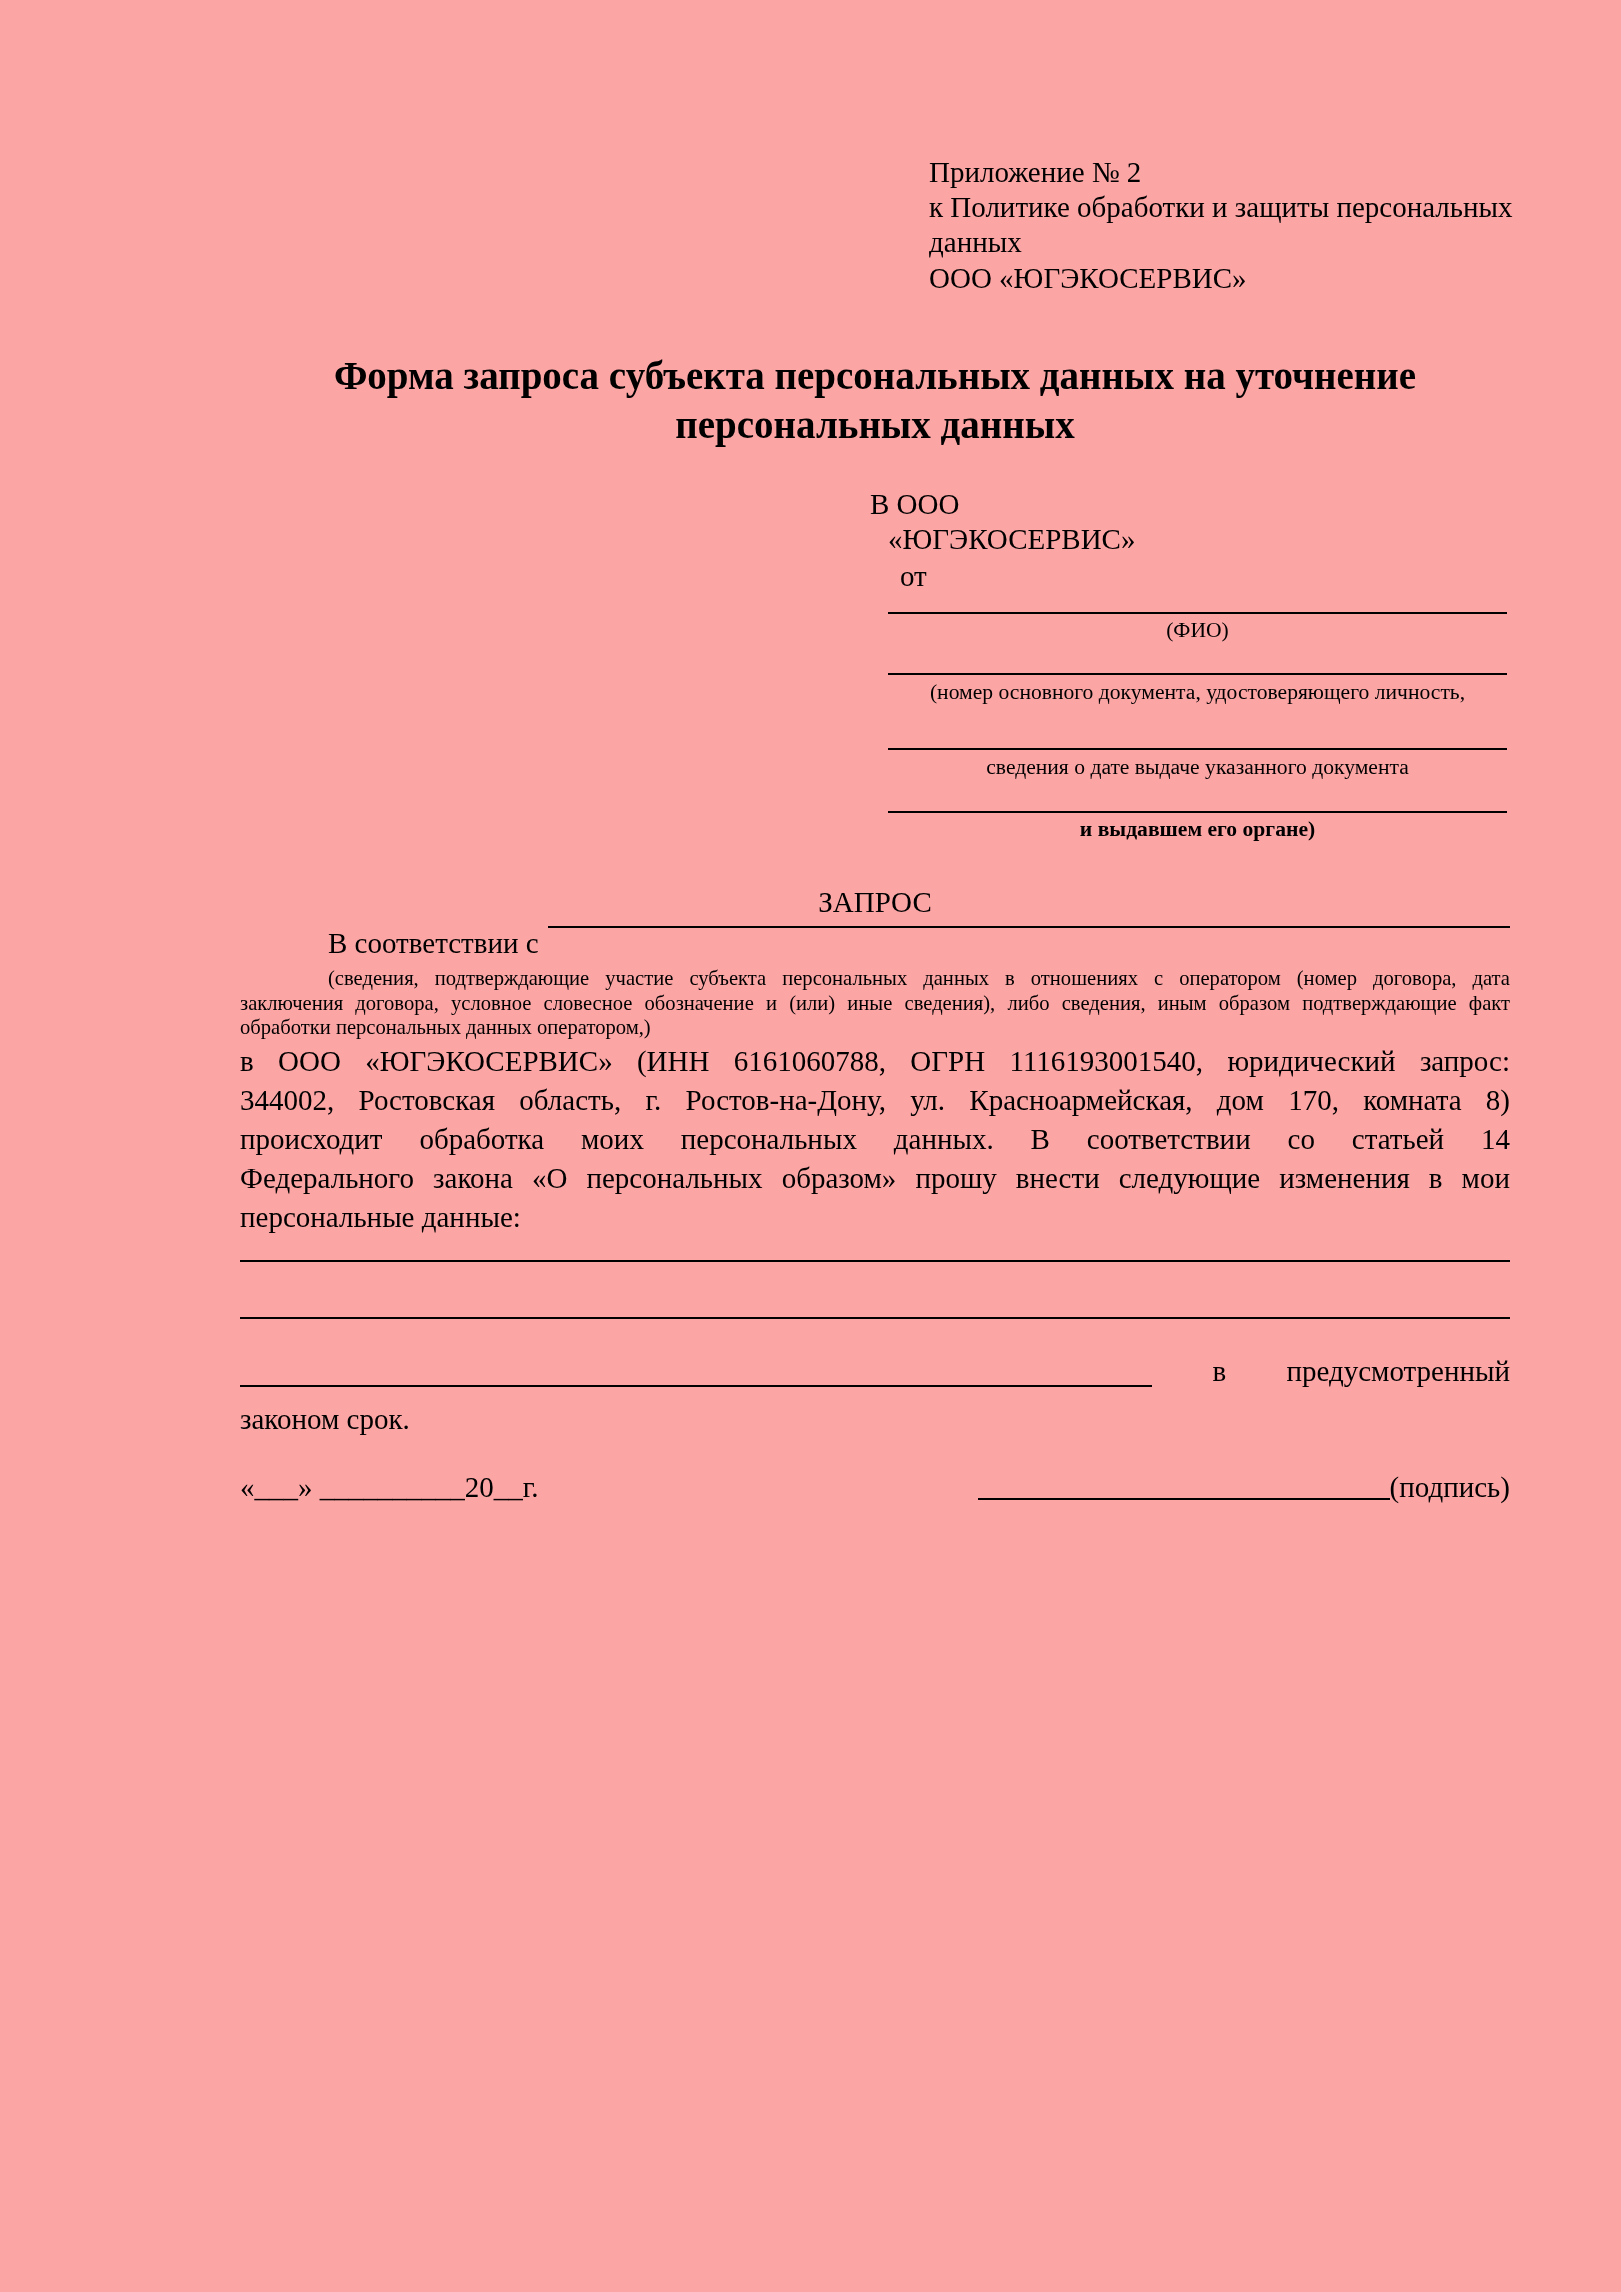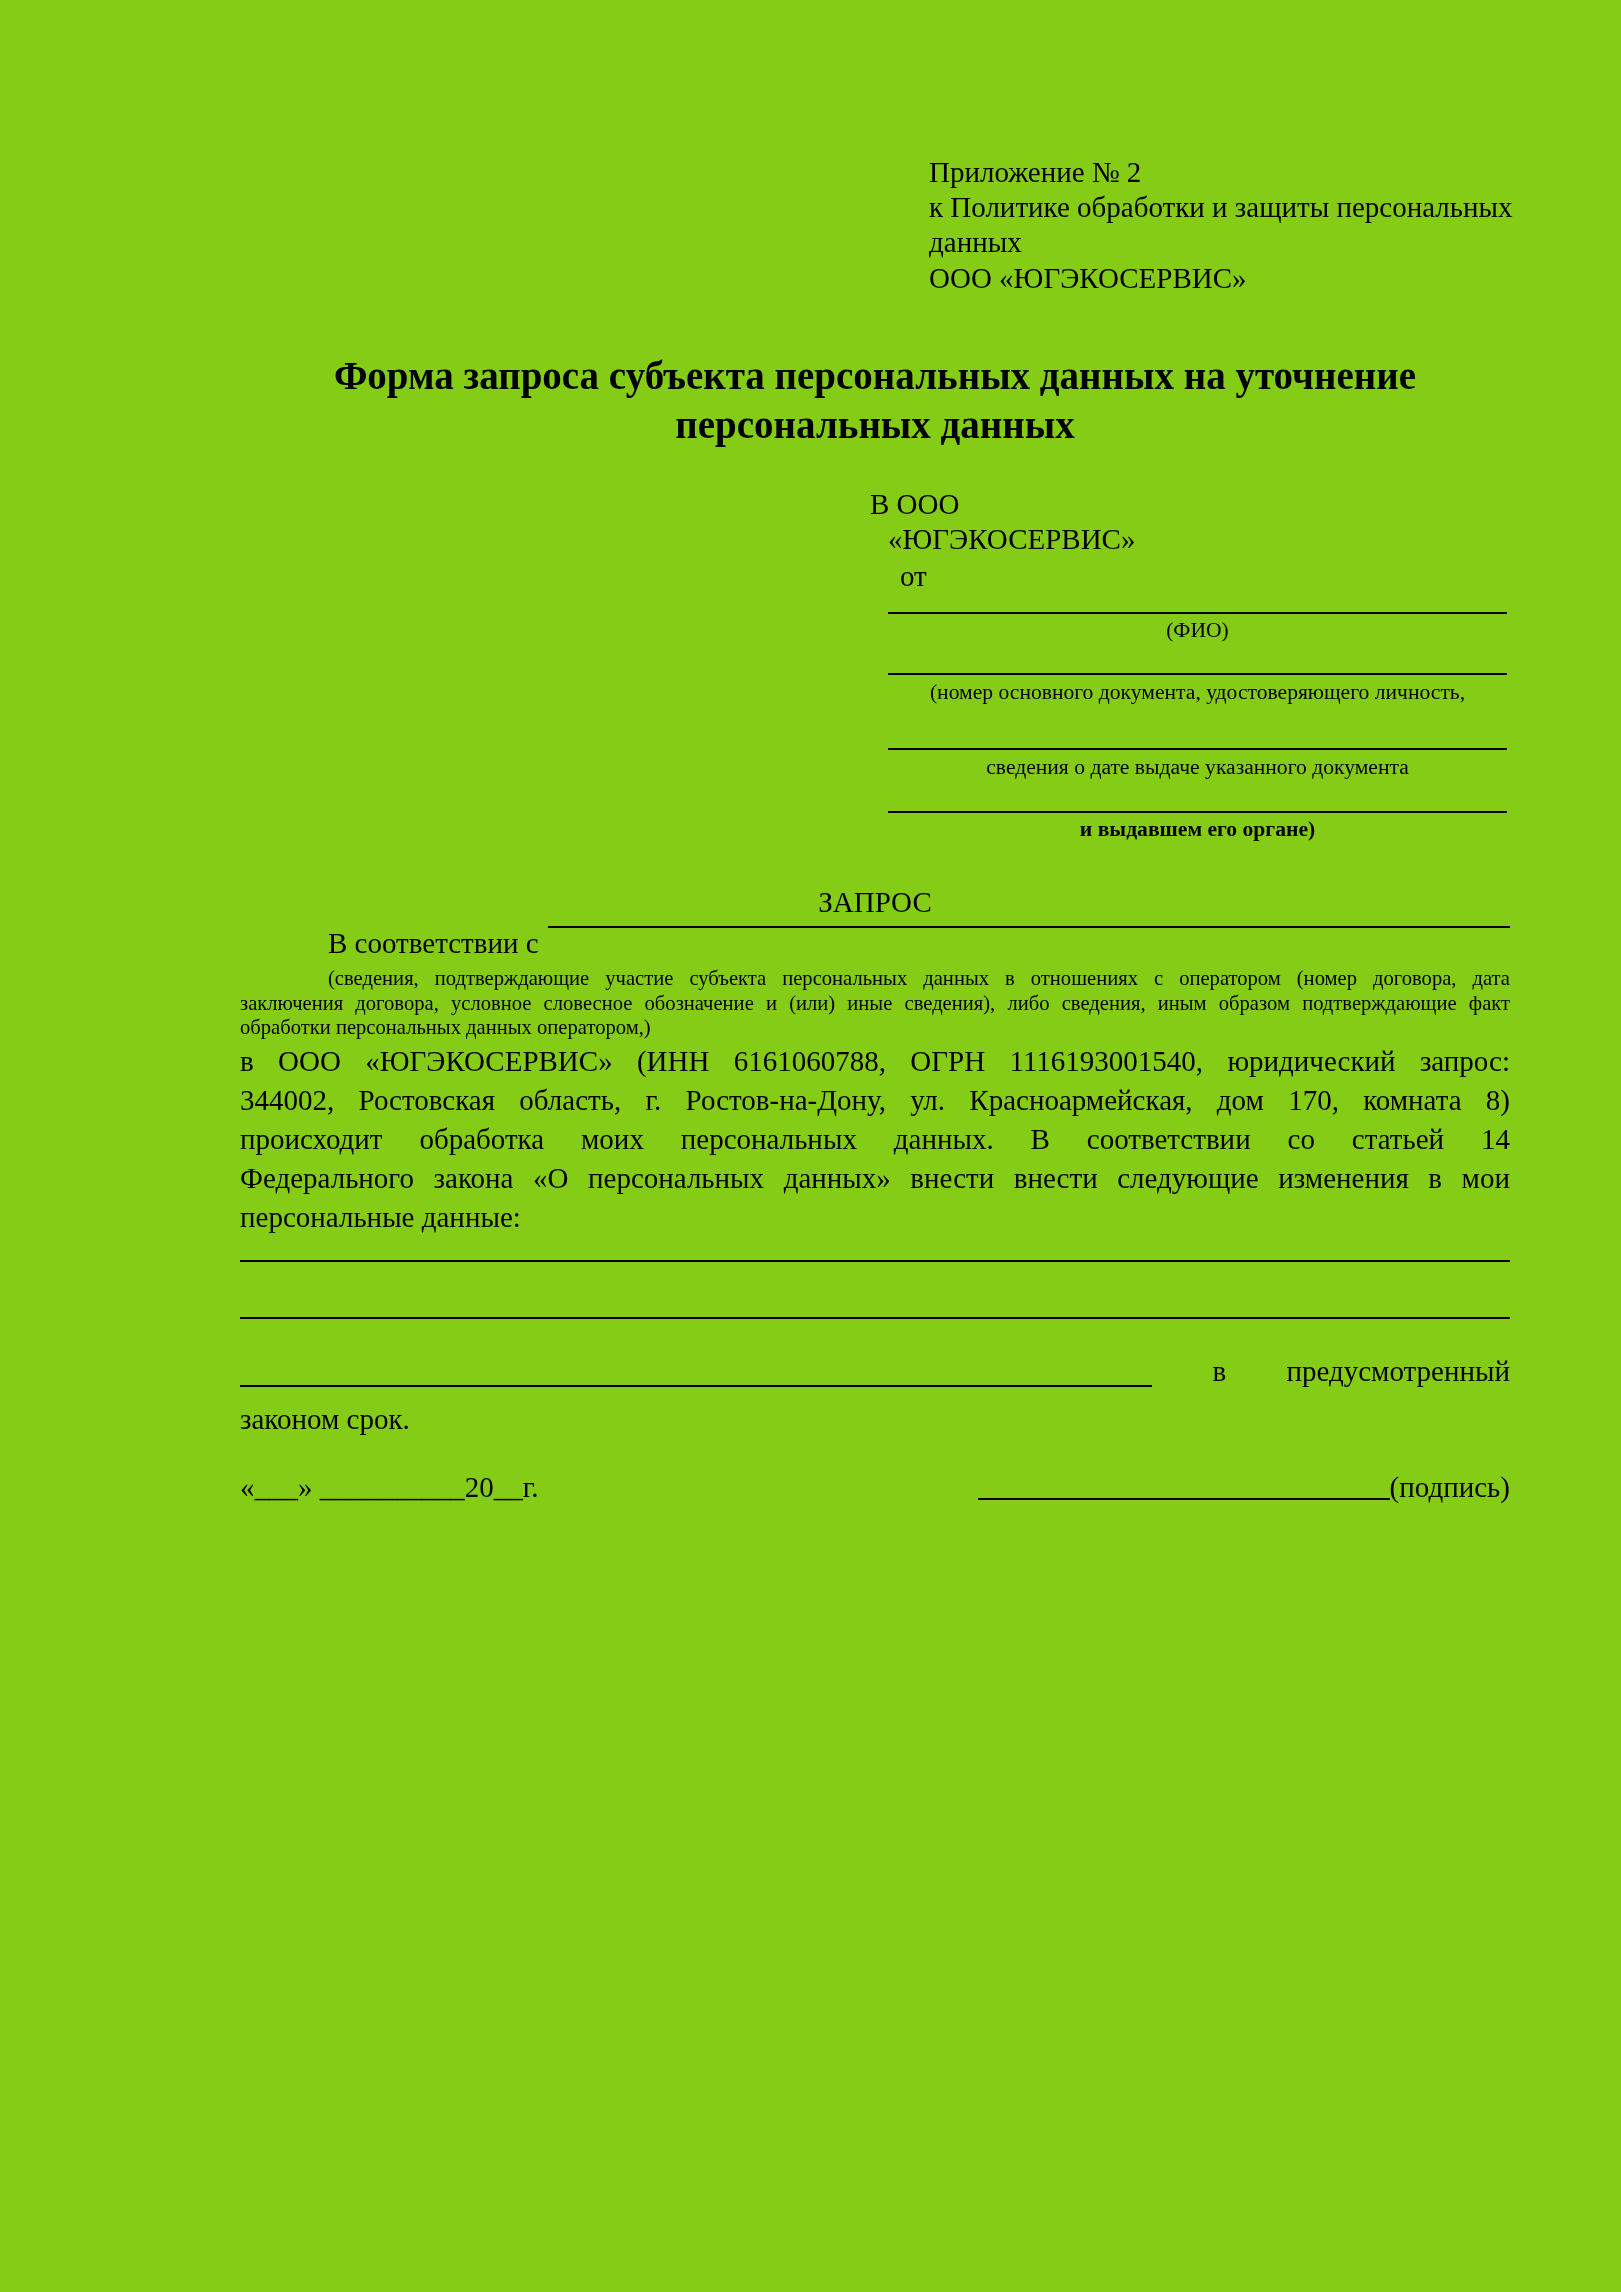--- a/index.html
+++ b/index.html
@@ -4,21 +4,21 @@
 <style>
   html, body {
     margin: 0;
     padding: 0;
     background: #ffffff;
   }
   .page {
     position: relative;
     width: 1621px;
     height: 2293px;
-    background: #84cc16;
+    background: #fca5a5;
     color: #000000;
     font-family: "Liberation Serif", "DejaVu Serif", serif;
     overflow: hidden;
   }
   .abs { position: absolute; }
   .fs30 { font-size: 29px; line-height: 35px; white-space: pre; }
   .title-line {
     font-size: 39px;
     line-height: 49px;
     font-weight: bold;
@@ -94,21 +94,21 @@
 
   <div class="abs" style="left:240px; top:926px; width:1270px; display:flex;">
     <span class="fs30" style="padding-left:88px;">В соответствии с</span>
     <span class="fill-line"></span>
   </div>
 
   <div class="abs body-text" style="left:240px; top:1042px; width:1270px;">
     <div class="just">в ООО «ЮГЭКОСЕРВИС» (ИНН 6161060788, ОГРН 1116193001540, юридический запрос:</div>
     <div class="just">344002, Ростовская область, г. Ростов-на-Дону, ул. Красноармейская, дом 170, комната 8)</div>
     <div class="just">происходит обработка моих персональных данных. В соответствии со статьей 14</div>
-    <div class="just">Федерального закона «О персональных данных» внести внести следующие изменения в мои</div>
+    <div class="just">Федерального закона «О персональных образом» прошу внести следующие изменения в мои</div>
     <div>персональные данные:</div>
   </div>
 
   <div class="rule" style="left:240px; top:1260px; width:1270px;"></div>
   <div class="rule" style="left:240px; top:1317px; width:1270px;"></div>
 
 
   <div class="abs body-text" style="left:240px; top:1358px; width:1270px; height:33px; display:flex; justify-content:space-between; align-items:flex-end;">
     <span class="blank-seg" style="width:912px; margin-bottom:3.9px;"></span>
     <span>в</span>

